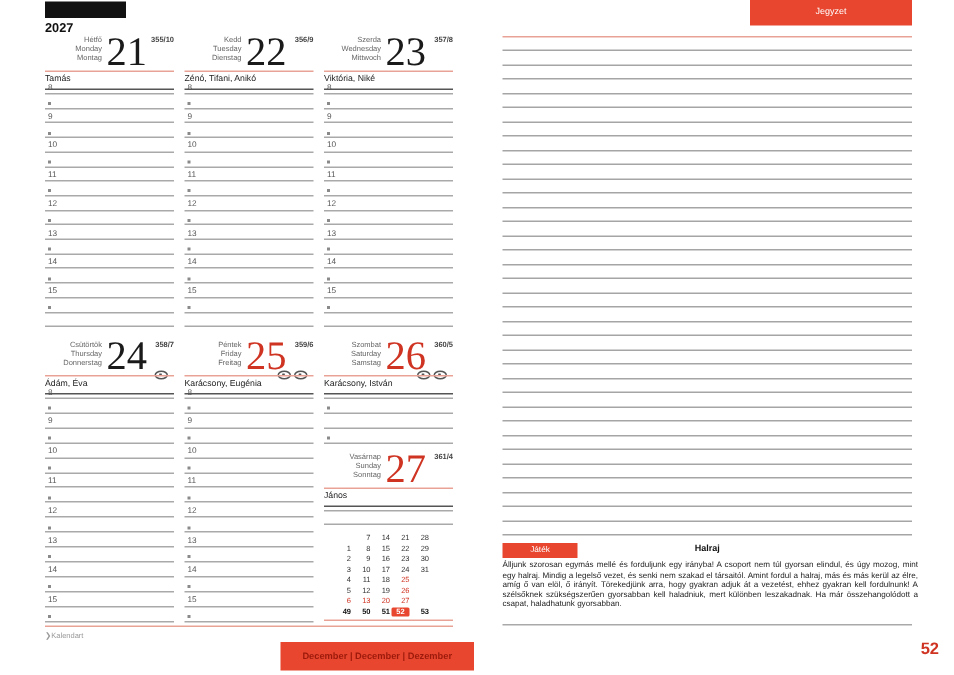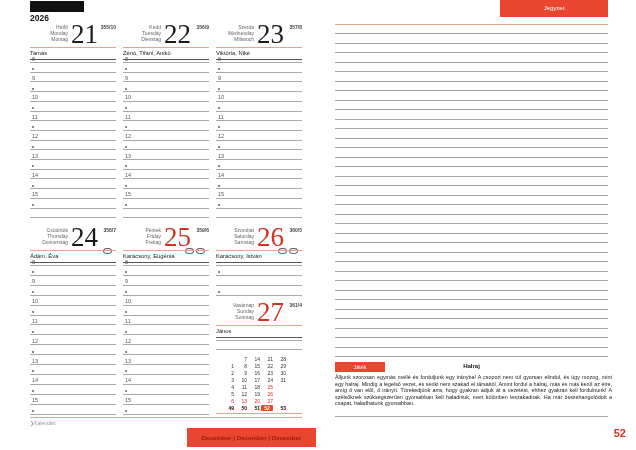--- a/index.html
+++ b/index.html
@@ -19,21 +19,21 @@
              position:relative;margin-left:2px;vertical-align:middle;}
   .icon-oval::after{content:"";position:absolute;left:2.4px;top:0.9px;width:1.6px;height:1.6px;
              border-radius:50%;background:#555;}
 </style>
 </head>
 <body>
 
 <div class="canvas">
 
   <div class="abs" style="left:30px;top:1px;width:54px;height:11px;background:#111;"></div>
-  <div class="abs" style="left:30px;top:13px;font-size:8.5px;font-weight:bold;color:#111;">2026</div>
+  <div class="abs" style="left:30px;top:13px;font-size:8.5px;font-weight:bold;color:#111;">2027</div>
 
   <div id="days-root">
       <div style="position: absolute; left: 0px; top: 0px;">
         <div class="smalllbl" style="position: absolute; left: 30px; top: 24px; width: 38px;">
           <div style="position: static;">Hétfő</div>
           <div style="position: static;">Monday</div>
           <div style="position: static;">Montag</div>
         </div>
         <div class="daynum" style="position: absolute; left: 71px; top: 21px; color: rgb(26, 26, 26);">21</div>
         <div class="doy" style="position: absolute; left: 30px; top: 24px; width: 86px;">355/10</div>

